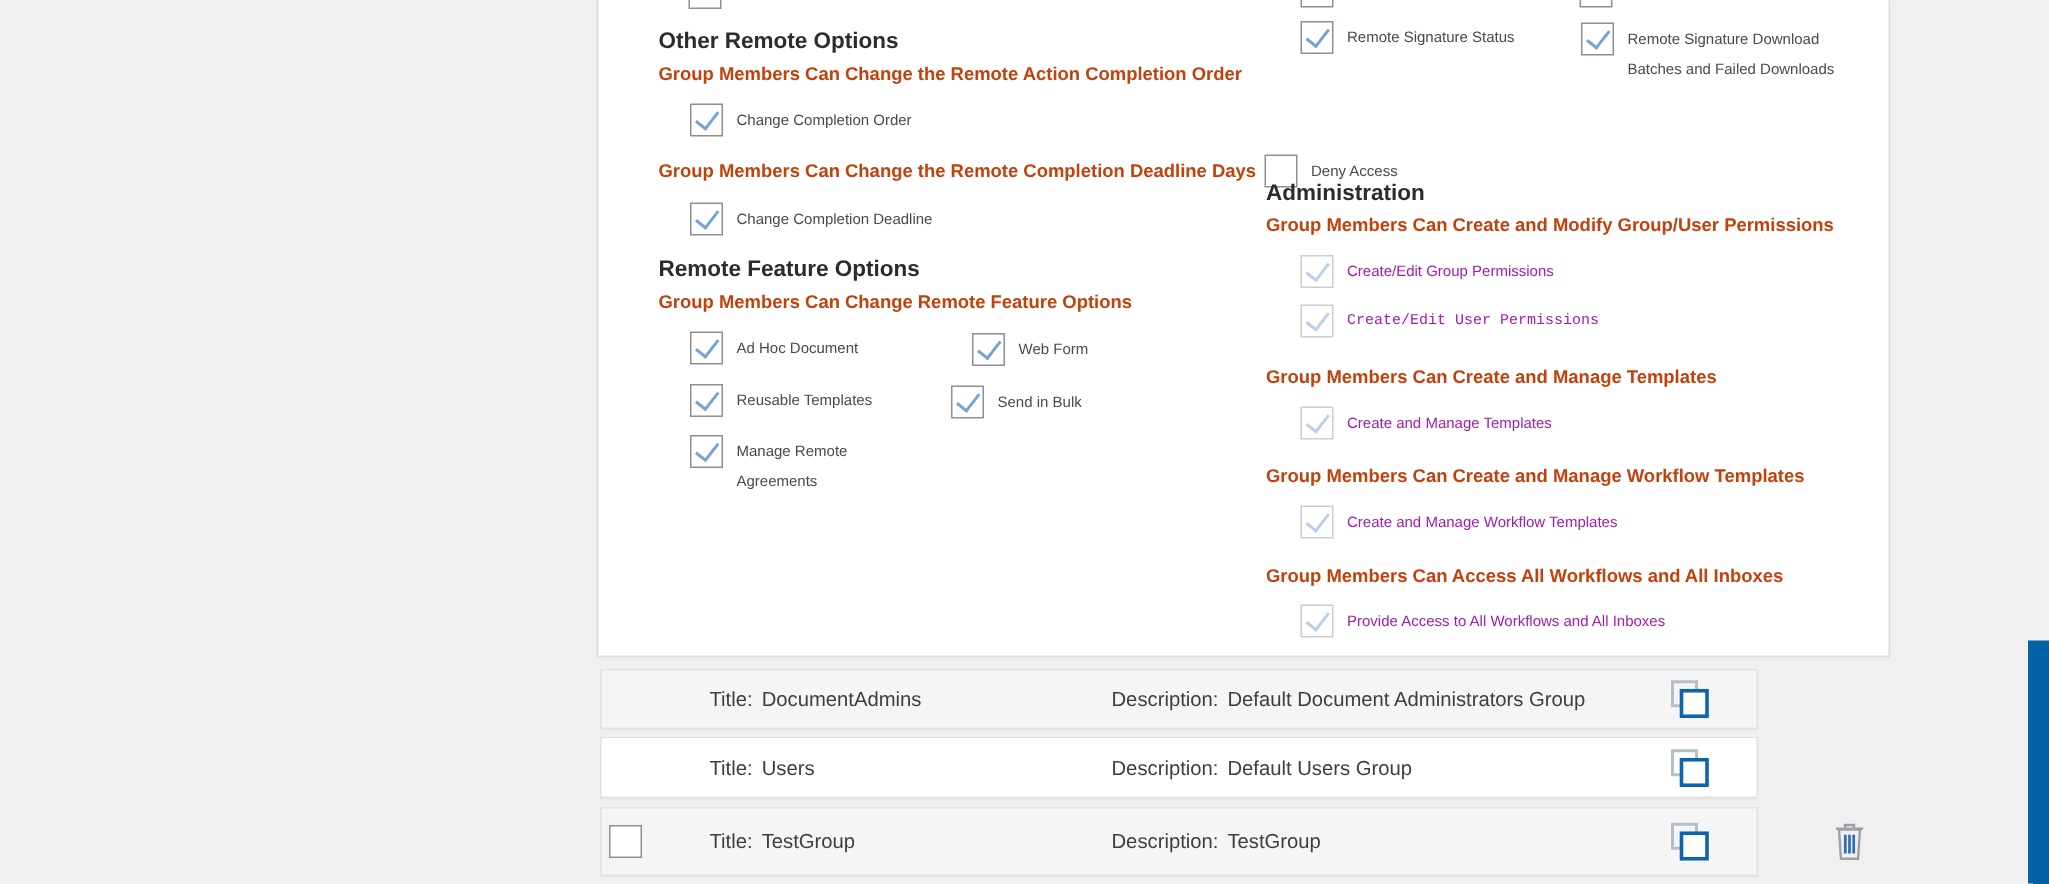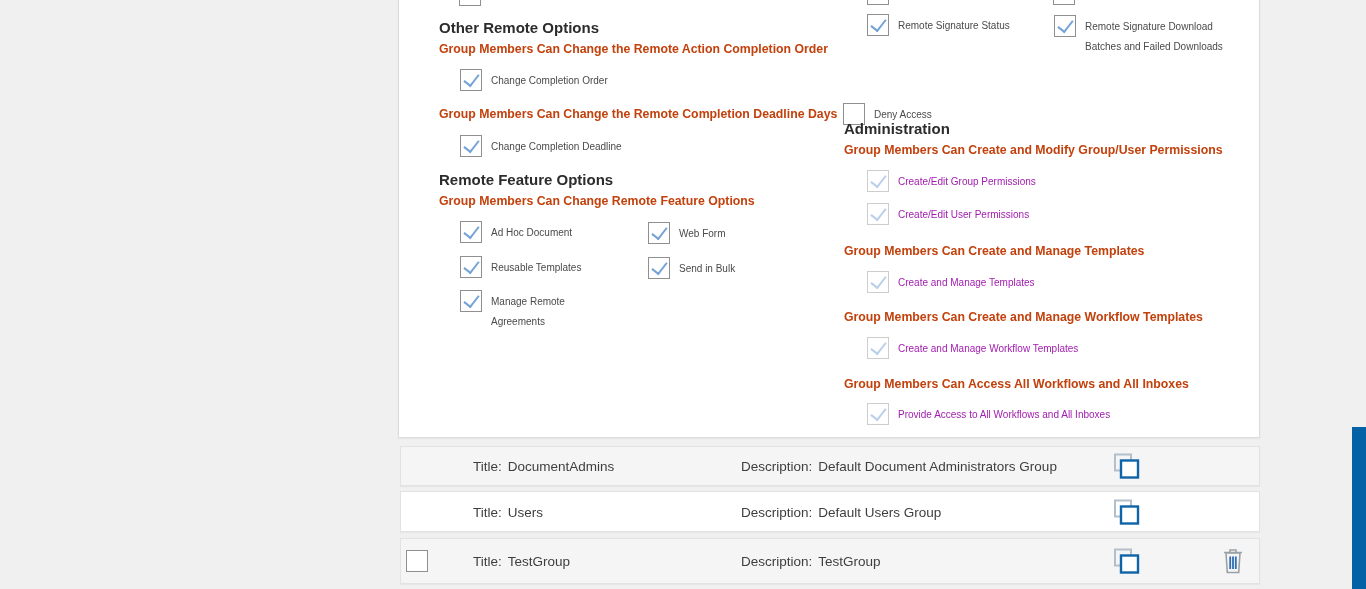--- a/index.html
+++ b/index.html
@@ -27,21 +27,21 @@
     border-right:2px solid #74a3d6;border-bottom:2px solid #74a3d6;
     transform:rotate(38deg);
   }
   .opt-label{font-size:10px;color:#4a4a4a;line-height:20px;padding-top:2px;margin-left:9px;}
   .opt.disabled .cb{border-color:#cdcdcd;}
   .opt.disabled .cb.checked::after{border-color:#b9d0e8;}
   .opt.disabled .opt-label{color:#a21caf;}
   .cb.partial{position:absolute;}
   
   .grow{
-    position:absolute;left:400px;width:860px;box-sizing:border-box;
+    position:absolute;left:400px;width:772px;box-sizing:border-box;
     border:1px solid #e2e2e2;background:#ffffff;
     box-shadow:0 1px 1px rgba(0,0,0,.04);
   }
   .grow.alt{background:#f5f5f5;}
   .gcell{position:absolute;top:50%;transform:translateY(-50%);font-size:13.5px;color:#3e3e3e;white-space:nowrap;}
   .gcell .val{margin-left:6px;}
   .icon-btn{
     position:absolute;top:50%;transform:translateY(-50%);
     background:none;border:none;padding:0;margin:0;cursor:pointer;line-height:0;
   }
@@ -83,21 +83,21 @@
     <span class="opt-label">Ad Hoc Document</span>
   </div>
   <div class="opt" style="left:249px;top:222px;">
     <span class="cb checked"></span>
     <span class="opt-label">Web Form</span>
   </div>
   <div class="opt" style="left:61px;top:256px;">
     <span class="cb checked"></span>
     <span class="opt-label">Reusable Templates</span>
   </div>
-  <div class="opt" style="left:249px;top:257px;">
+  <div class="opt" style="left:235px;top:257px;">
     <span class="cb checked"></span>
     <span class="opt-label">Send in Bulk</span>
   </div>
   <div class="opt" style="left:61px;top:290px;">
     <span class="cb checked"></span>
     <span class="opt-label" style="width:112px;">Manage Remote Agreements</span>
   </div>
 
   <div class="opt" style="left:468px;top:14px;">
     <span class="cb checked"></span>
@@ -112,21 +112,21 @@
     <span class="opt-label">Deny Access</span>
   </div>
 
   <div class="h1" style="left:445px;top:120px;">Administration</div>
 
   <div class="h2" style="left:445px;top:143px;">Group Members Can Create and Modify Group/User Permissions</div>
   <div class="opt disabled" style="left:468px;top:170px;">
     <span class="cb checked"></span>
     <span class="opt-label">Create/Edit Group Permissions</span>
   </div>
-  <div class="opt disabled" style="left:468px;top:203px;">
+  <div class="opt disabled" style="left:468px;top:203px;font-family:Liberation Mono, monospace;">
     <span class="cb checked"></span>
     <span class="opt-label">Create/Edit User Permissions</span>
   </div>
 
   <div class="h2" style="left:445px;top:244px;">Group Members Can Create and Manage Templates</div>
   <div class="opt disabled" style="left:468px;top:271px;">
     <span class="cb checked"></span>
     <span class="opt-label">Create and Manage Templates</span>
   </div>
 

